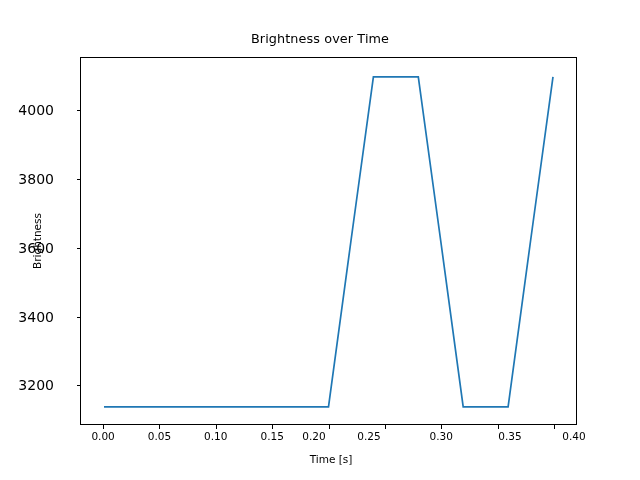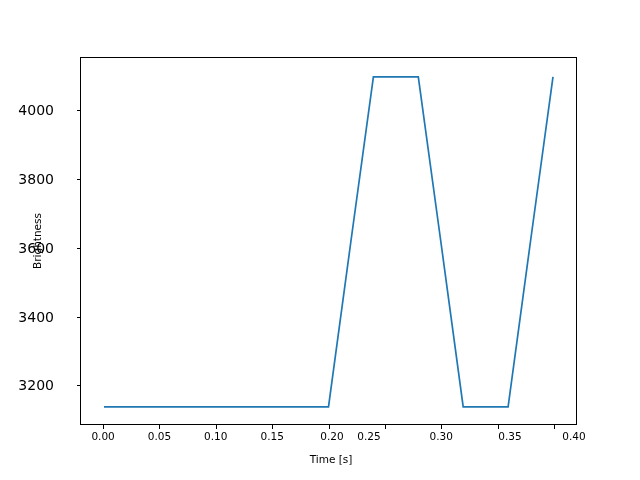--- a/index.html
+++ b/index.html
@@ -94,20 +94,21 @@
     transform: translateY(-50%) rotate(-90deg);
     transform-origin: center center;
     white-space: nowrap;
   }
 </style>
 </head>
 <body>
 
 <div id="figure">
 
+  <div id="chart-title">Brightness over Time</div>
 
   <div id="ylabel">Brightness</div>
 
   <div id="ytick-labels">
       <div class="ytick-label" style="top: 385.449px;">3200</div>
       <div class="ytick-label" style="top: 316.664px;">3400</div>
       <div class="ytick-label" style="top: 247.879px;">3600</div>
       <div class="ytick-label" style="top: 179.093px;">3800</div>
       <div class="ytick-label" style="top: 110.308px;">4000</div>
     </div>
@@ -134,21 +135,21 @@
       <div class="xtick-mark" style="left: 384.849px;"></div>
       <div class="xtick-mark" style="left: 441.198px;"></div>
       <div class="xtick-mark" style="left: 497.548px;"></div>
       <div class="xtick-mark" style="left: 553.897px;"></div>
     </div>
   <div id="xtick-labels">
       <div class="xtick-label" style="left: 103.103px;">0.00</div>
       <div class="xtick-label" style="left: 159.452px;">0.05</div>
       <div class="xtick-label" style="left: 215.802px;">0.10</div>
       <div class="xtick-label" style="left: 272.151px;">0.15</div>
-      <div class="xtick-label" style="left: 328px; padding-left: 8px;">0.20</div>
+      <div class="xtick-label" style="left: 310px; padding-left: 8px;">0.20</div>
       <div class="xtick-label" style="left: 369px;">0.25</div>
       <div class="xtick-label" style="left: 441.198px;">0.30</div>
       <div class="xtick-label" style="left: 497.548px; padding-left: 25px;">0.35</div>
       <div class="xtick-label" style="left: 574px;">0.40</div>
     </div>
 
   <div id="xlabel">Time [s]</div>
 
 </div>
 

